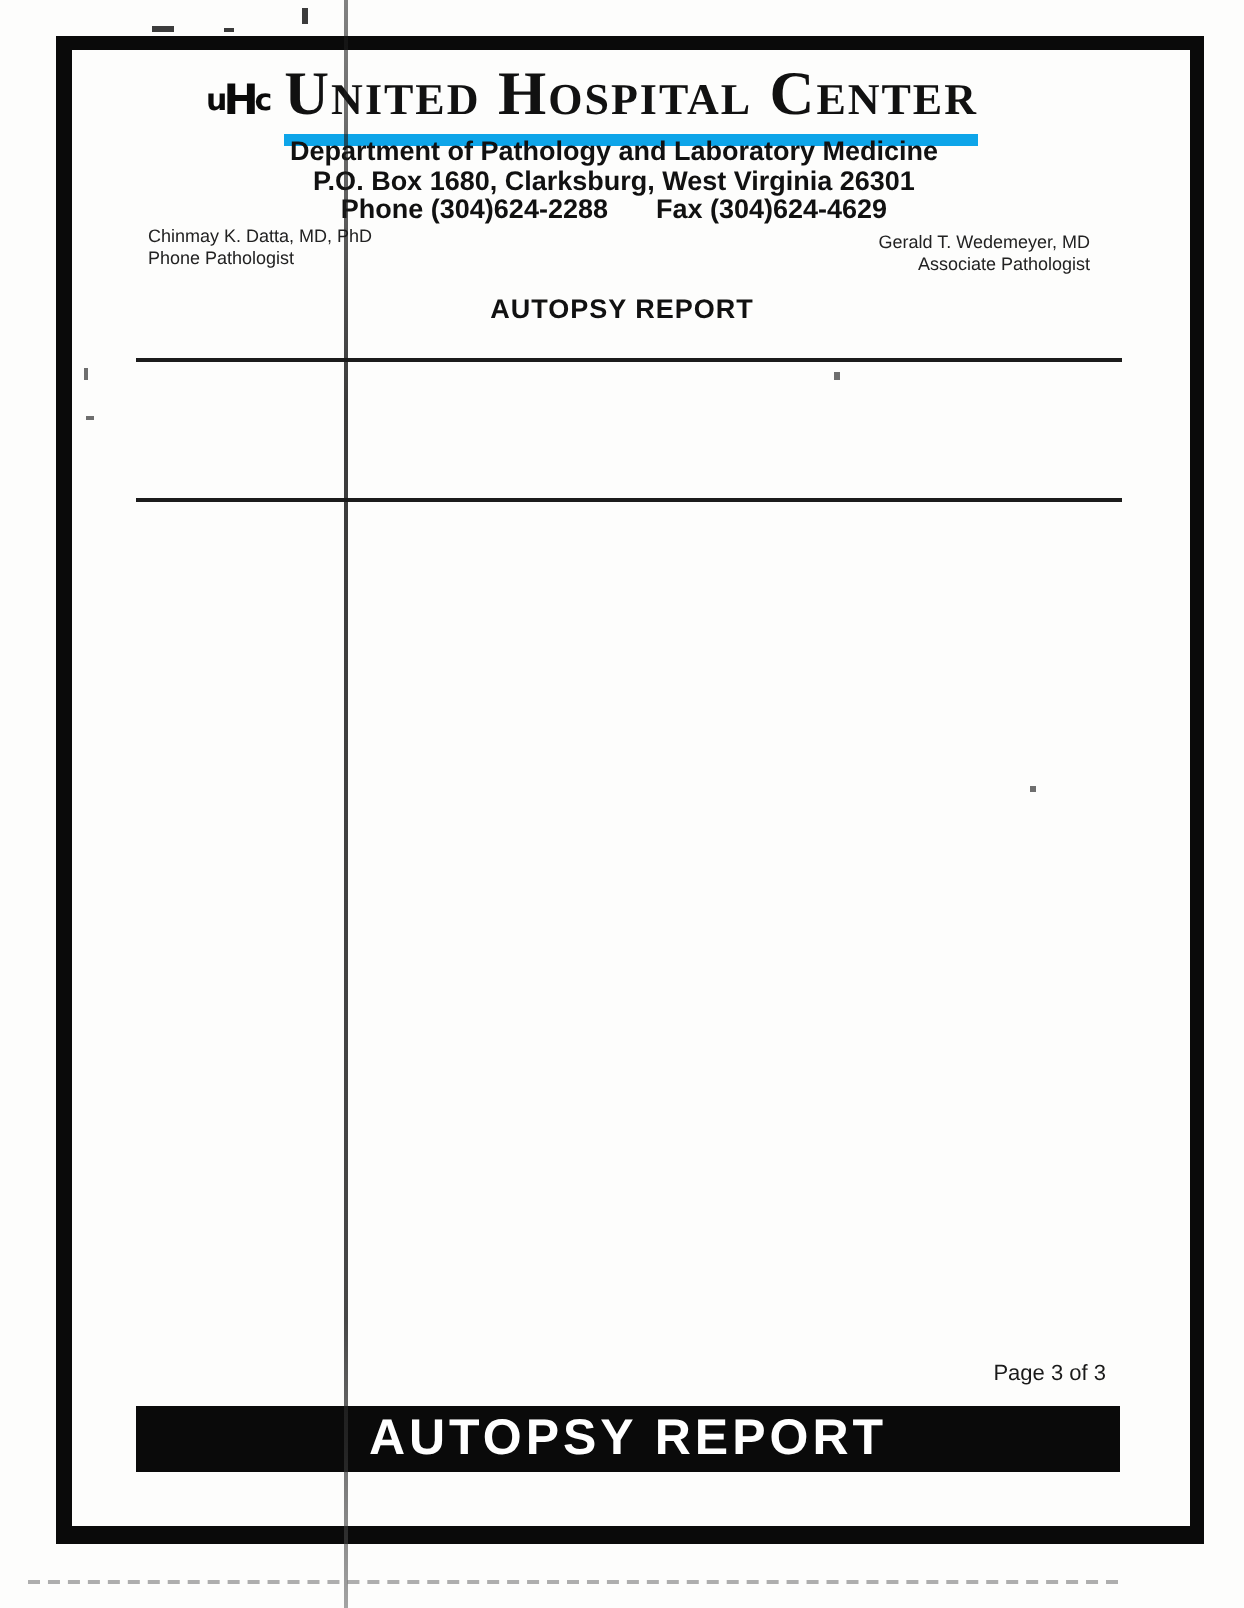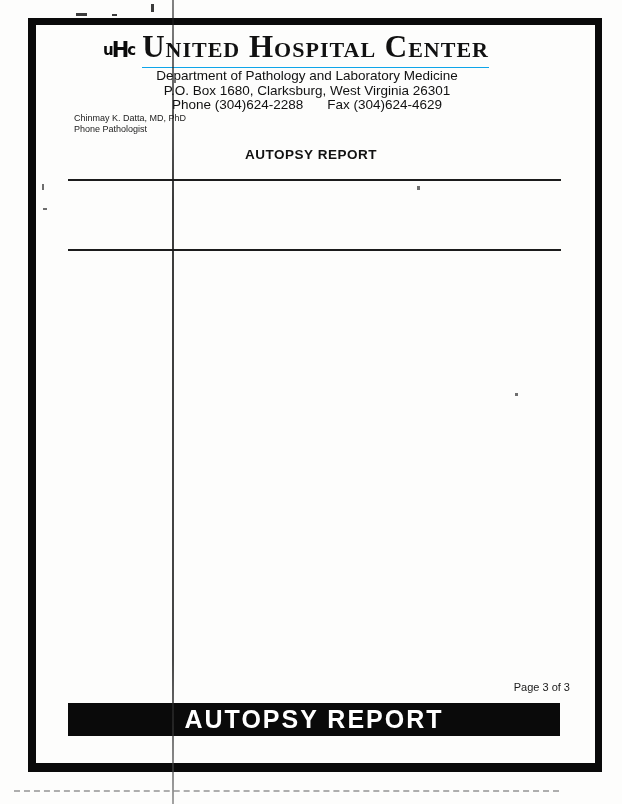--- a/index.html
+++ b/index.html
@@ -23,26 +23,26 @@
     display:flex; align-items:center; margin-top:9px;
     font-family:"DejaVu Sans", sans-serif; font-weight:900; line-height:1;
     letter-spacing:-1px; color:#0a0a0a;
   }
   .logo .g-u, .logo .g-c { font-size:15px; }
   .logo .g-h { font-size:21px; margin:0 -1px; }
   .hospital-name {
     font-family:"Liberation Serif", serif; font-weight:bold;
     font-variant:small-caps; font-size:31px; line-height:1;
     letter-spacing:1px; white-space:nowrap;
-    border-bottom:1px solid #0ea5e9; padding-bottom:5px;
+    border-bottom:6px solid #0ea5e9; padding-bottom:5px;
   }
   
   .addr {
     position:absolute; left:36px; top:69px; width:542px;
-    text-align:center; font-weight:normal; font-size:13.5px; line-height:14.5px;
+    text-align:center; font-weight:bold; font-size:13.5px; line-height:14.5px;
   }
   .phone-fax { display:flex; justify-content:center; gap:24px; }
   
   .paths {
     position:absolute; left:36px; top:113px; width:542px;
     display:flex; justify-content:space-between;
     font-size:9px; line-height:11px; color:#222;
   }
   .path-left  { margin-left:38px; text-align:left; }
   .path-right { margin-right:33px; text-align:right; padding-top:3px; }
@@ -50,21 +50,21 @@
   .report-heading {
     position:absolute; left:0; top:147px; width:622px; text-align:center;
     font-weight:bold; font-size:13.5px; letter-spacing:0.5px;
   }
   
   .rule { position:absolute; left:68px; width:493px; height:2px; background:#1c1c1c; }
   .rule-top { top:179px; }
   .rule-bottom { top:249px; }
   
   .page-number {
-    position:absolute; top:681px; left:17px; width:553px;
+    position:absolute; top:681px; left:0; width:553px;
     text-align:right; font-size:11px; color:#1a1a1a;
   }
   
   .banner {
     position:absolute; left:68px; top:703px; width:492px; height:33px;
     background:#0a0a0a; color:#ffffff;
     display:flex; align-items:center; justify-content:center;
     font-weight:bold; font-size:25px; letter-spacing:2px;
   }
   
@@ -115,20 +115,24 @@
       <span>Phone (304)624-2288</span>
       <span>Fax (304)624-4629</span>
     </div>
   </div>
 
   <div class="paths">
     <div class="path-left">
       <div>Chinmay K. Datta, MD, PhD</div>
       <div>Phone Pathologist</div>
     </div>
+    <div class="path-right">
+      <div>Gerald T. Wedemeyer, MD</div>
+      <div>Associate Pathologist</div>
+    </div>
   </div>
 
   <div class="report-heading">AUTOPSY REPORT</div>
 
   <div class="rule rule-top"></div>
   <div class="rule rule-bottom"></div>
 
   <div class="speck sp1"></div>
   <div class="speck sp2"></div>
   <div class="speck sp3"></div>

